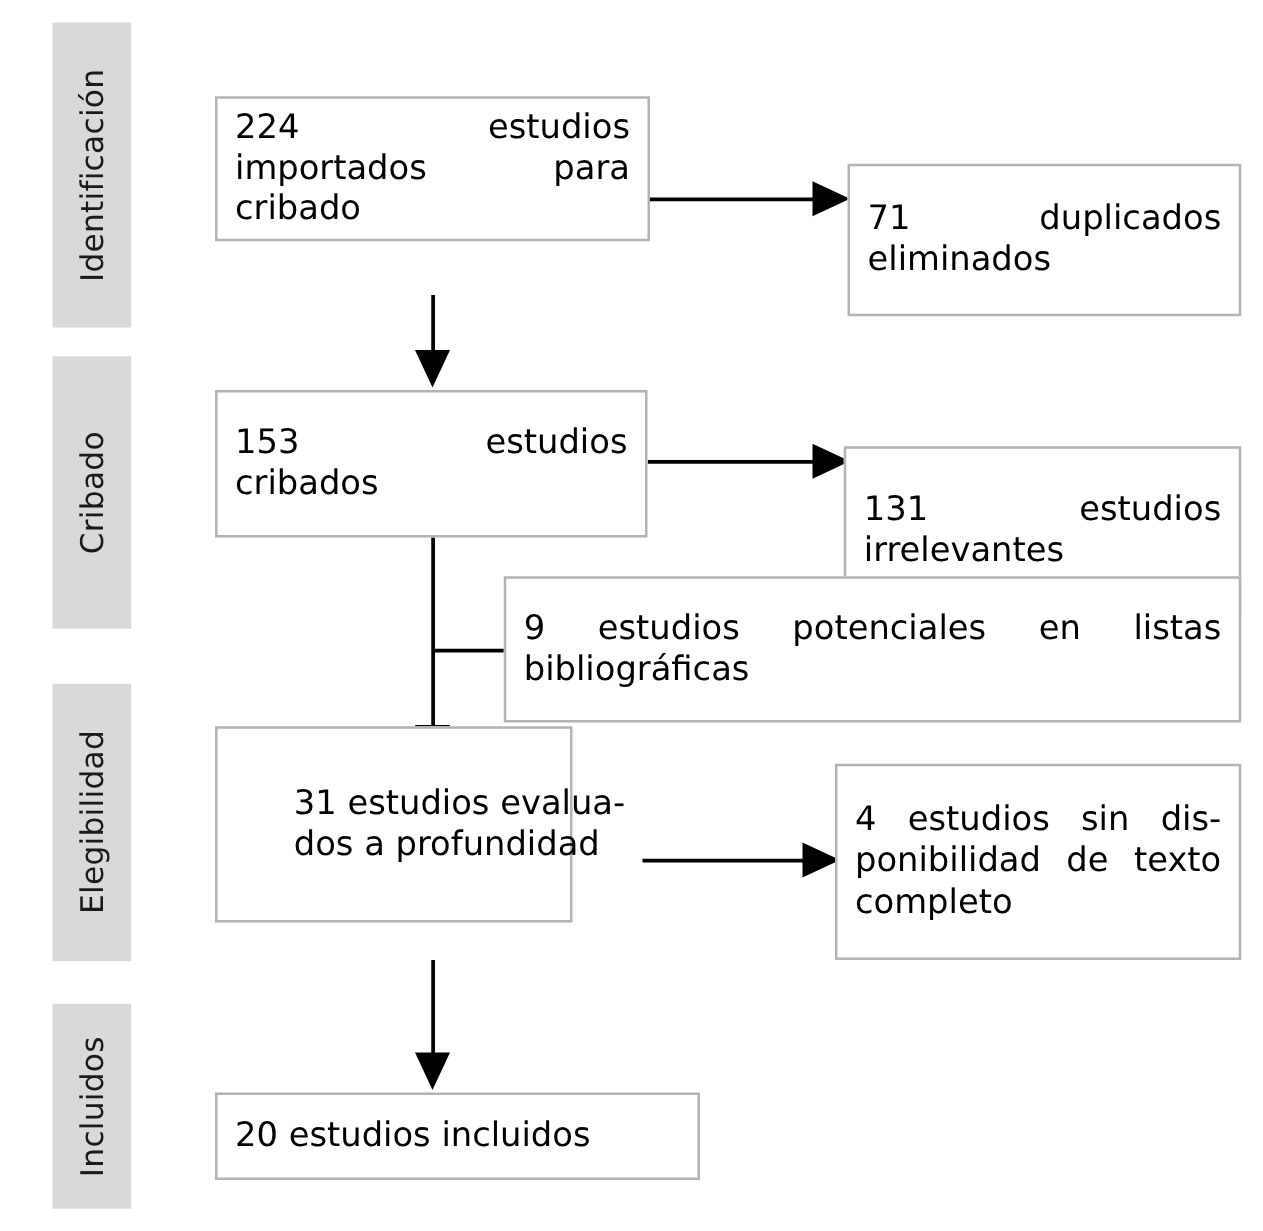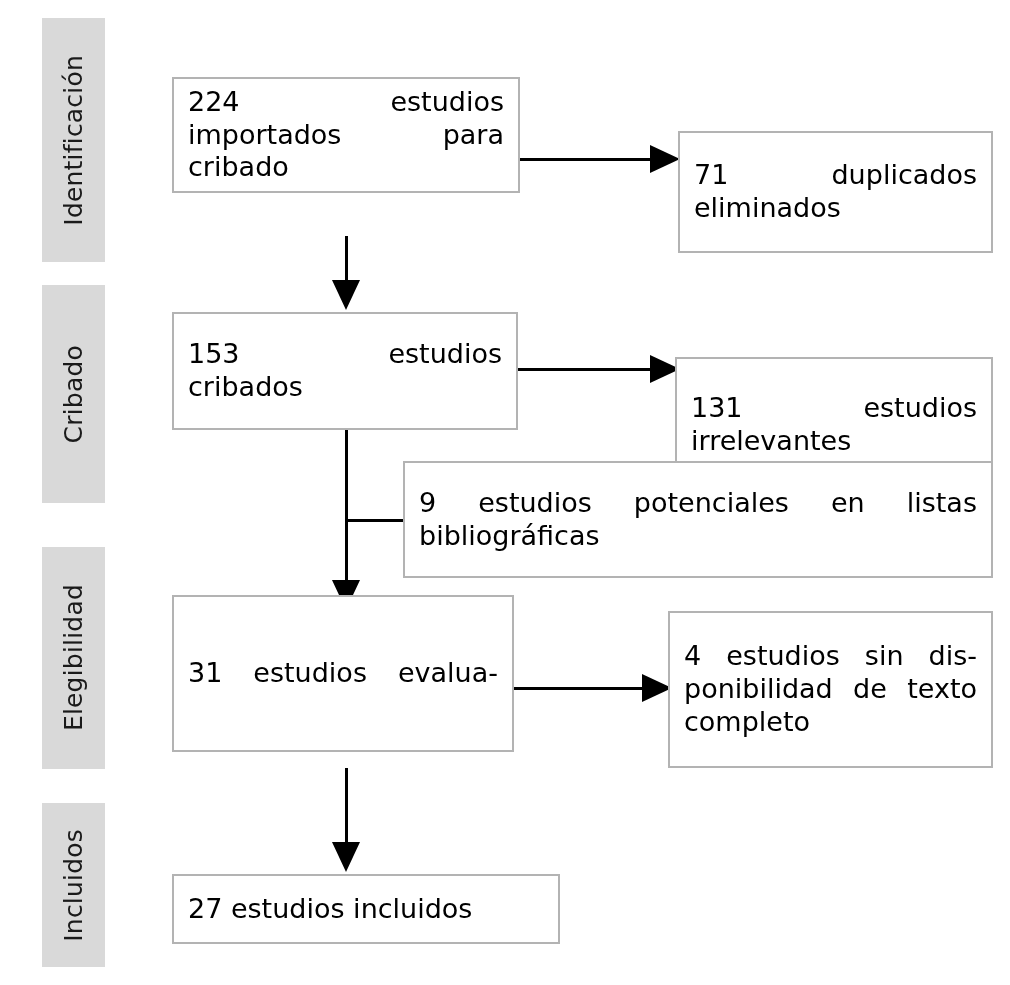--- a/index.html
+++ b/index.html
@@ -162,33 +162,34 @@
     </span>
   </div>
 
   <div class="flow-box" style="left:403px; top:461px; width:590px; height:117px;">
     <span class="box-text">
       <span class="ln">9 estudios potenciales en listas</span>
       <span class="ln last">bibliográficas</span>
     </span>
   </div>
 
-  <div class="flow-box" style="left:172px; top:595px; width:342px; height:157px;">
+  <div class="flow-box" style="left:172px; top:581px; width:286px; height:157px;padding-left:47px;">
     <span class="box-text">
       <span class="ln">31 estudios evalua-</span>
+      <span class="ln">dos a profundidad</span>
     </span>
   </div>
 
   <div class="flow-box" style="left:668px; top:611px; width:325px; height:157px;">
     <span class="box-text">
       <span class="ln">4 estudios sin dis-</span>
       <span class="ln">ponibilidad de texto</span>
       <span class="ln last">completo</span>
     </span>
   </div>
 
   <div class="flow-box" style="left:172px; top:874px; width:388px; height:70px;">
     <span class="box-text">
-      <span class="ln last">27 estudios incluidos</span>
+      <span class="ln last">20 estudios incluidos</span>
     </span>
   </div>
 
 </div>
 
 </body></html>

